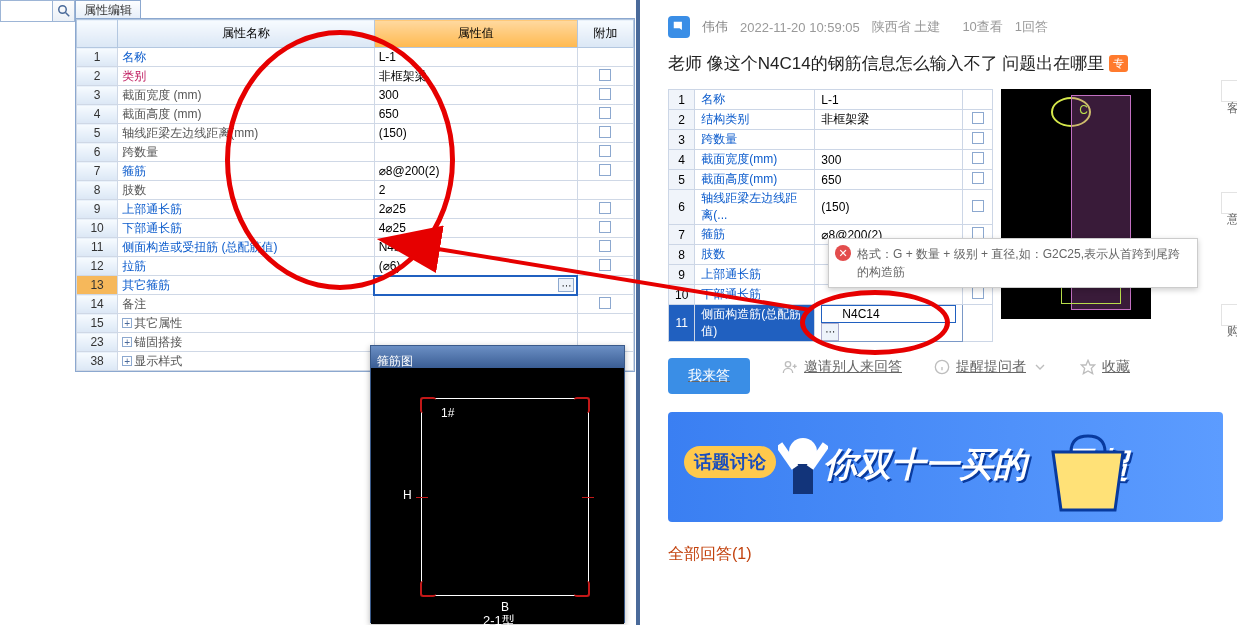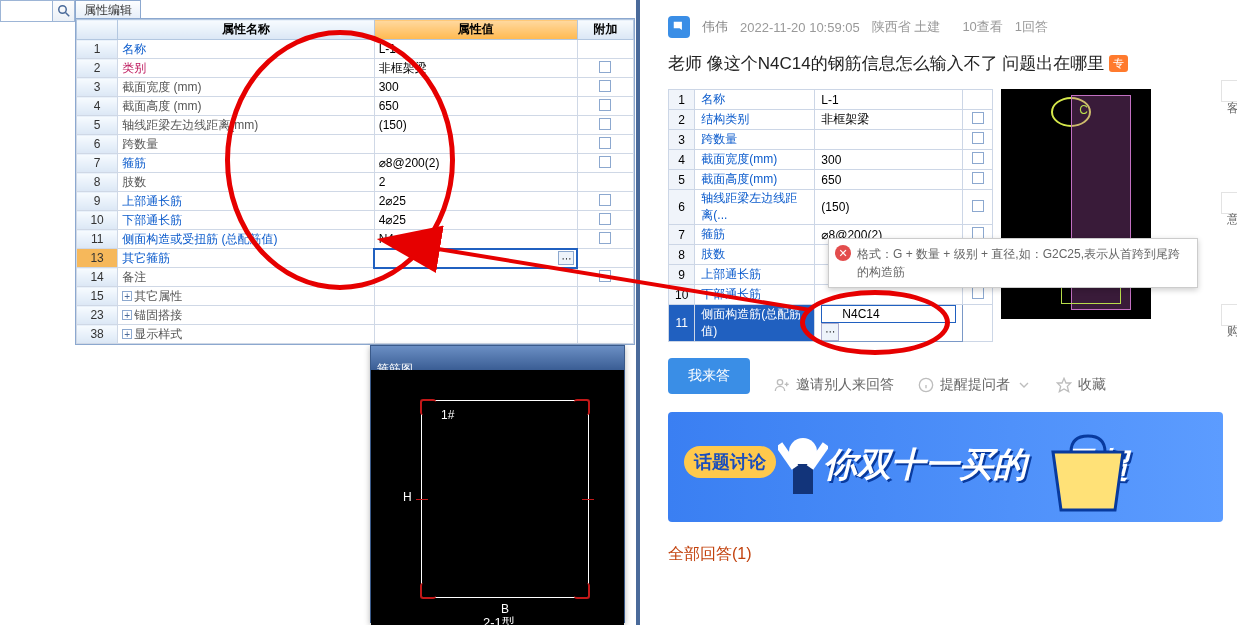--- a/index.html
+++ b/index.html
@@ -64,22 +64,22 @@
     border: 1px solid #8ca8cf;
   }
   .grid table {
     border-collapse: collapse;
     width: 100%;
     table-layout: fixed;
   }
   .grid th {
     background: linear-gradient(#f7fbff,#dbe7f5);
     border: 1px solid #b3c7e0;
-    font-weight: bold;
-    height: 20px;
+    font-weight: normal;
+    height: 28px;
     font-size: 12px;
   }
   .grid th.value { background: linear-gradient(#ffd9a0,#ffb94f); }
   .grid td {
     border: 1px solid #cfd8e6;
     height: 19px;
     padding: 0 4px;
     font-size: 12px;
     background: #fff;
   }
@@ -134,21 +134,21 @@
     width:255px; height:278px;
     border:1px solid #3a5a8a;
     box-shadow:0 2px 6px rgba(0,0,0,.3);
   }
   .diagram-titlebar {
     height:22px;
     background:linear-gradient(#6b8fc4,#3a5d94);
     color:#fff;
     font-size:12px;
     line-height:22px;
-    padding:12px 6px;
+    padding:4px 6px;
   }
   .diagram-body {
     background:#000;
     width:100%;
     height:256px;
     position:relative;
   }
   .rect-outline {
     position:absolute;
     left:50px; top:30px;
@@ -283,25 +283,26 @@
     background:#000;
     position:relative;
     flex:none;
   }
   .qa-img .marker {
     position:absolute;
     border:1px solid #b8de4b;
   }
   .action-bar {
     display:flex;
-    gap:24px;
-    align-items:flex-end;
+    gap:32px;
+    align-items:flex-start;
     margin-bottom:18px;
     font-size:14px;
     color:#666;
+    text-decoration:underline;
   }
   .btn-primary {
     background:#3a8ee6;
     color:#fff;
     border:none;
     border-radius:4px;
     padding:9px 20px;
     font-size:14px;
   }
   .action-item { display:flex; align-items:center; gap:6px; cursor:pointer;}
@@ -464,20 +465,26 @@
             <td class="name" style="color: rgb(11, 91, 204);"><span>下部通长筋</span></td>
             <td>4⌀25</td>
             <td class="cbcell"><span class="cb"></span></td>
           </tr>
           <tr>
             <td class="rownum">11</td>
             <td class="name" style="color: rgb(11, 91, 204);"><span>侧面构造或受扭筋 (总配筋值)</span></td>
             <td>N4⌀14</td>
             <td class="cbcell"><span class="cb"></span></td>
           </tr>
+          <tr>
+            <td class="rownum">12</td>
+            <td class="name" style="color: rgb(11, 91, 204);"><span>拉筋</span></td>
+            <td>(⌀6)</td>
+            <td class="cbcell"><span class="cb"></span></td>
+          </tr>
           <tr class="selrow">
             <td class="rownum sel">13</td>
             <td class="name" style="color: rgb(11, 91, 204);"><span>其它箍筋</span></td>
             <td class="valcell">
               <span class="ellipsis-btn">⋯</span>
             </td>
             <td class="cbcell"></td>
           </tr>
           <tr>
             <td class="rownum">14</td>

